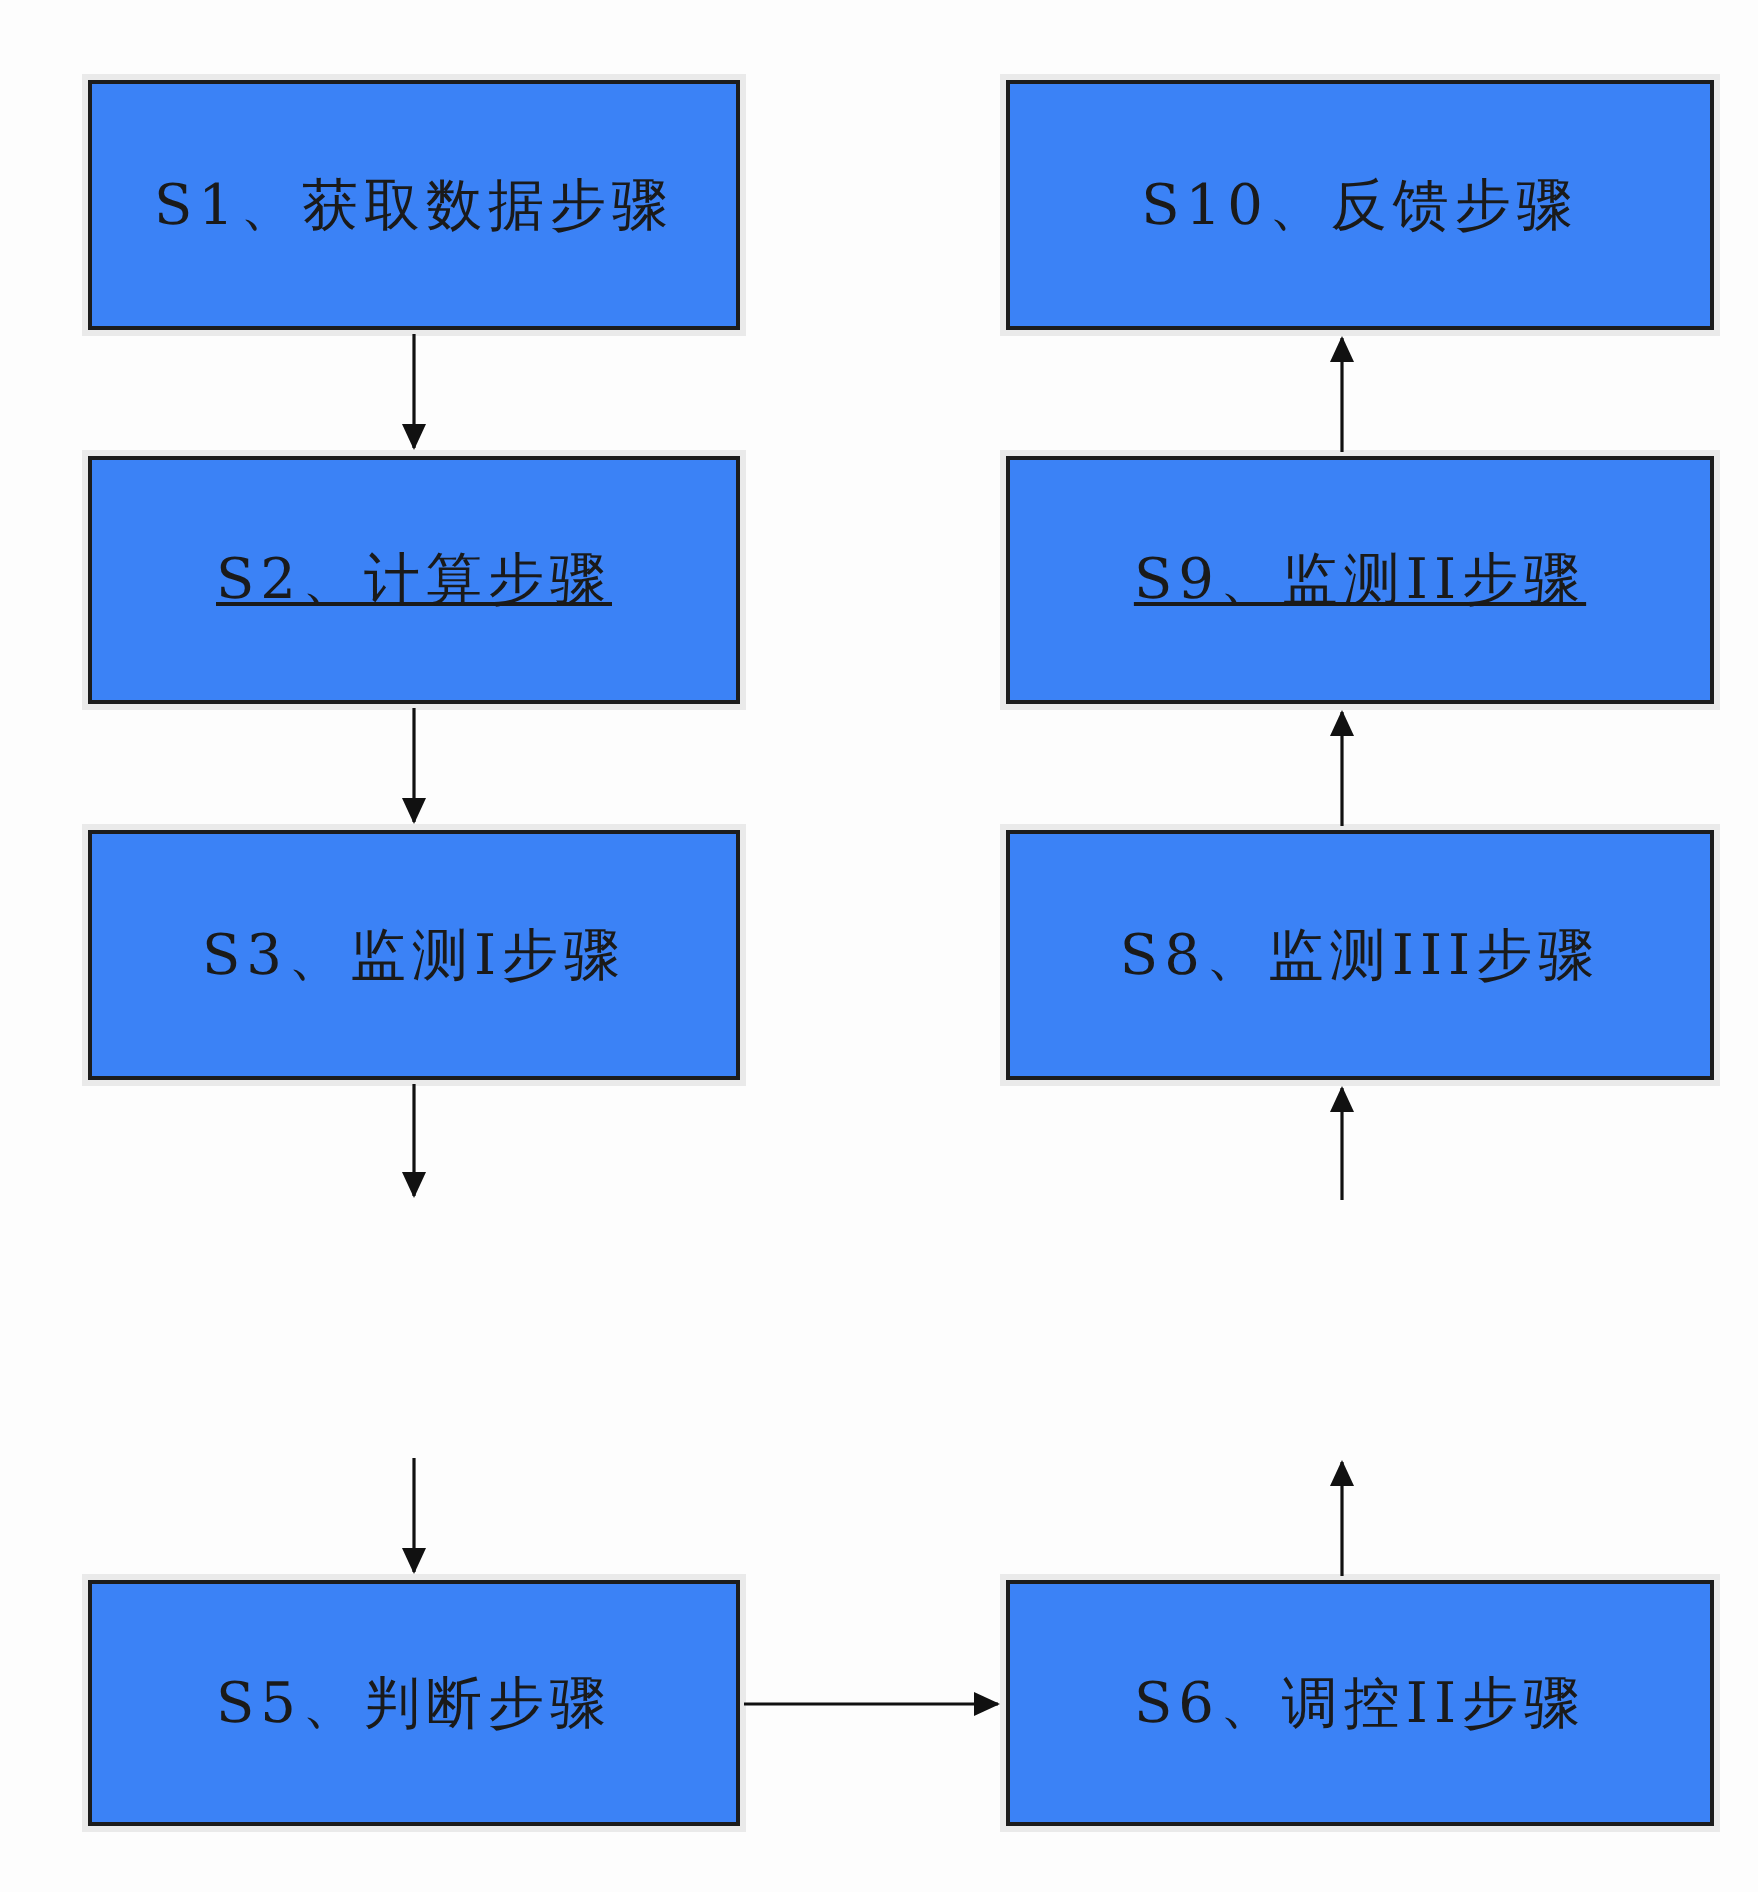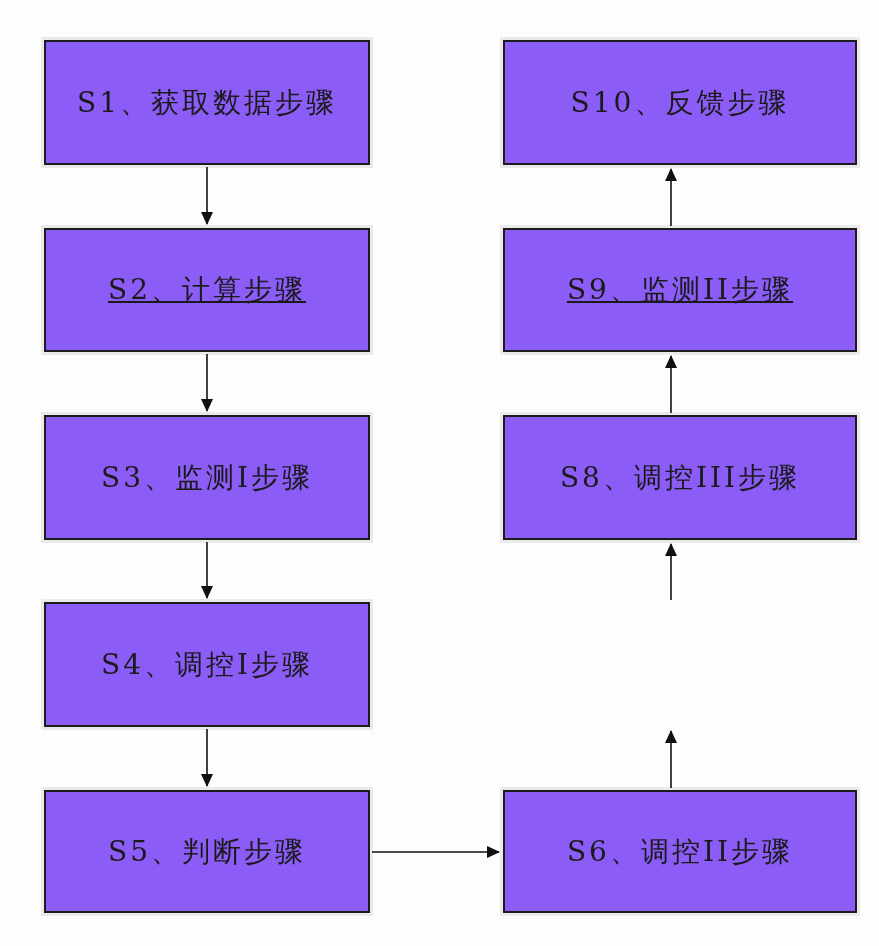--- a/index.html
+++ b/index.html
@@ -11,21 +11,21 @@
     position: relative;
     width: 879px;
     height: 946px;
     background: #fdfdfd;
     font-family: "DejaVu Serif", "Liberation Serif", serif;
     overflow: hidden;
   }
   .fbox {
     position: absolute;
     box-sizing: border-box;
-    background: #8b5cf6;
+    background: #3b82f6;
     border: 2px solid #1c1c1c;
     box-shadow: 0 0 0 3px rgba(170,170,170,0.22);
     display: flex;
     align-items: center;
     justify-content: center;
     font-size: 28px;
     color: #1a1a1a;
     letter-spacing: 3px;
     text-align: center;
     white-space: nowrap;
@@ -51,32 +51,29 @@
 
   <div class="fbox col-left row1">
     <span>S1、获取数据步骤</span>
   </div>
   <div class="fbox col-left row2">
     <span>S2、计算步骤</span>
   </div>
   <div class="fbox col-left row3">
     <span>S3、监测I步骤</span>
   </div>
-  <div class="fbox col-left row4">
-    <span>S4、调控I步骤</span>
-  </div>
   <div class="fbox col-left row5">
     <span>S5、判断步骤</span>
   </div>
 
   <div class="fbox col-right row5">
     <span>S6、调控II步骤</span>
   </div>
   <div class="fbox col-right row3">
-    <span>S8、调控III步骤</span>
+    <span>S8、监测III步骤</span>
   </div>
   <div class="fbox col-right row2">
     <span>S9、监测II步骤</span>
   </div>
   <div class="fbox col-right row1">
     <span>S10、反馈步骤</span>
   </div>
 
   <svg class="arrows" width="879" height="946" viewBox="0 0 879 946" xmlns="http://www.w3.org/2000/svg">
     <defs>

